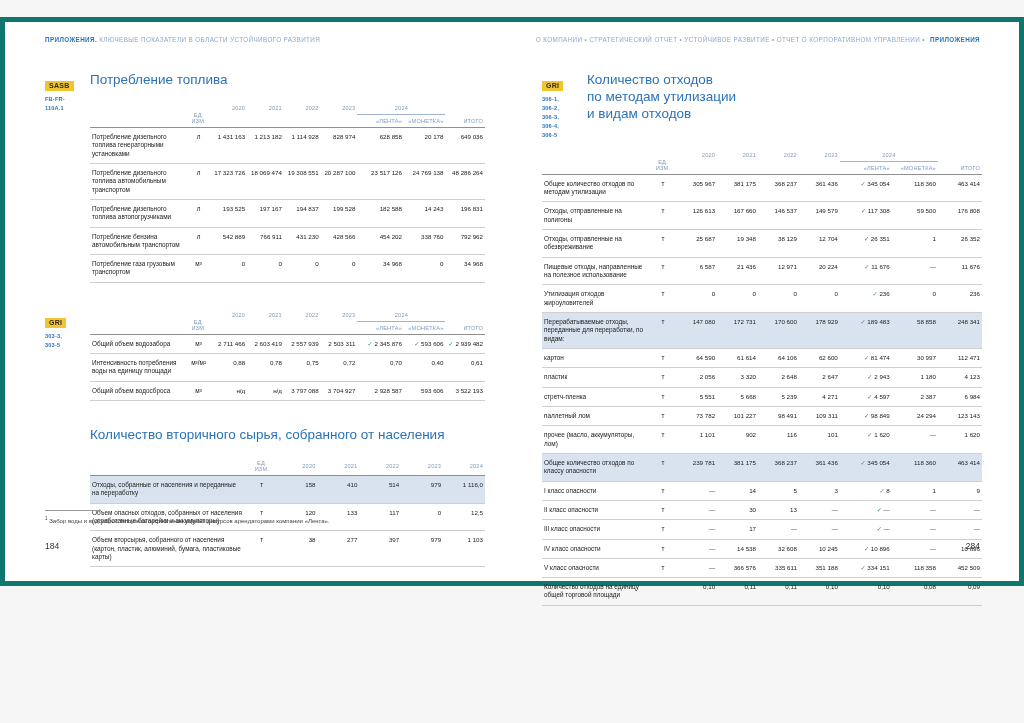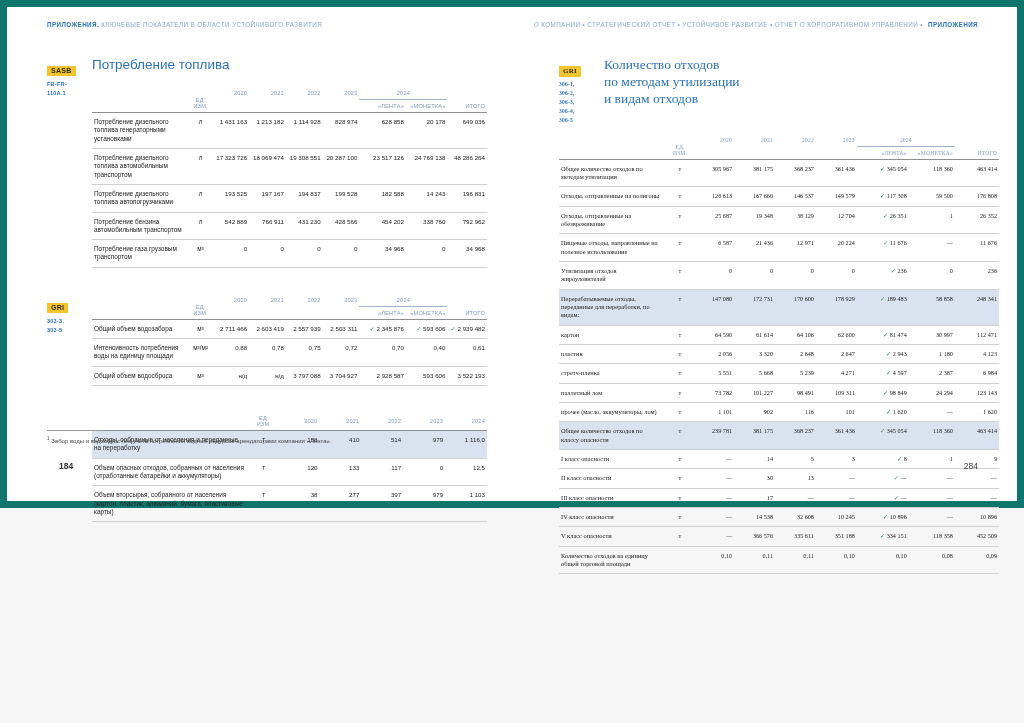--- a/index.html
+++ b/index.html
@@ -1,27 +1,27 @@
 <!DOCTYPE html>
 <html><head>
 <meta charset="utf-8">
 <style>
   * { margin:0; padding:0; box-sizing:border-box; }
   html,body { width:1024px; height:723px; }
   body { background:#f6f6f6; font-family:"Liberation Sans", sans-serif; color:#222; overflow:hidden; }
-  .spread { position:relative; width:1024px; height:508px; background:#ffffff; border:7px solid #0f766e; }
+  .spread { position:relative; width:1024px; height:569px; background:#ffffff; border:5px solid #0f766e;margin-top:17px; }
 
   .topbar { position:absolute; top:14px; left:40px; right:39px; display:flex; justify-content:space-between; font-size:6.3px; letter-spacing:.4px; }
   .tb-bold { color:#2d74b8; font-weight:bold; }
   .tb-light { color:#8aa8c9; }
   .topbar-right span { margin-left:3px; }
 
   .page { position:absolute; top:50px; width:440px; }
   .page-l { left:40px; }
-  .page-r { left:552px;font-family:Liberation Serif, serif; }
+  .page-r { left:537px; }
 
   .section { position:relative; margin-bottom:26px; }
   .sec-ind { padding-left:45px; }
   .badge-col { position:absolute; left:0; top:2px; width:42px; }
   .badge { display:inline-block; background:#f2c52f; color:#2e2b22; font-weight:bold; font-size:7px; padding:1px 4px 2px; letter-spacing:.3px; }
   .badge-code { display:block; margin-top:3px; font-size:5.6px; font-weight:bold; color:#2d74b8; line-height:1.6; white-space:pre-line; letter-spacing:.2px; }
   h2 { font-size:13.5px; font-weight:normal; color:#2b72b7; margin-bottom:13px; white-space:pre-line; line-height:1.25; }
 
   table { width:100%; border-collapse:collapse; table-layout:fixed; }
   thead th { border-bottom:1px solid #8f8f8f; }
@@ -37,21 +37,21 @@
   td.unit { text-align:center; }
   td.num { text-align:right; white-space:nowrap; font-size:6.2px; }
   tbody tr { border-bottom:1px solid #cfcfcf; }
   tr.hl { background:#d9e3ef; }
   .chk { color:#3a8a6e; }
 
   .footnote { position:absolute; left:40px; bottom:56px; width:330px; font-size:6px; color:#444; line-height:1.4; }
   .footnote-rule { width:56px; border-top:1px solid #999; margin-bottom:5px; }
   .fn-sup { vertical-align:super; font-size:4.5px; }
   .pagenum { position:absolute; bottom:30px; font-size:8.5px; color:#333; }
-  .pn-l { left:52px;font-weight:bold; } .pn-r { right:39px; }
+  .pn-l { left:40px; } .pn-r { right:39px; }
 </style>
 </head>
 <body>
 
 <div class="spread">
 
   <header class="topbar">
     <div>
       <span class="tb-bold">ПРИЛОЖЕНИЯ.</span>
       <span class="tb-light">КЛЮЧЕВЫЕ ПОКАЗАТЕЛИ В ОБЛАСТИ УСТОЙЧИВОГО РАЗВИТИЯ</span>
@@ -229,20 +229,21 @@
                 <td class="num">2 928 587</td>
                 <td class="num">593 606</td>
                 <td class="num">3 522 193</td>
               </tr>
             </tbody>
           </table>
         </div>
     </div>
 
     <div class="section sec-ind">
+      <h2>Количество вторичного сырья, собранного от населения</h2>
       <div>
           <table>
             <colgroup>
               <col style="width:40%">
               <col style="width:7%">
               <col style="width:10.6%">
               <col style="width:10.6%">
               <col style="width:10.6%">
               <col style="width:10.6%">
               <col style="width:10.6%">

